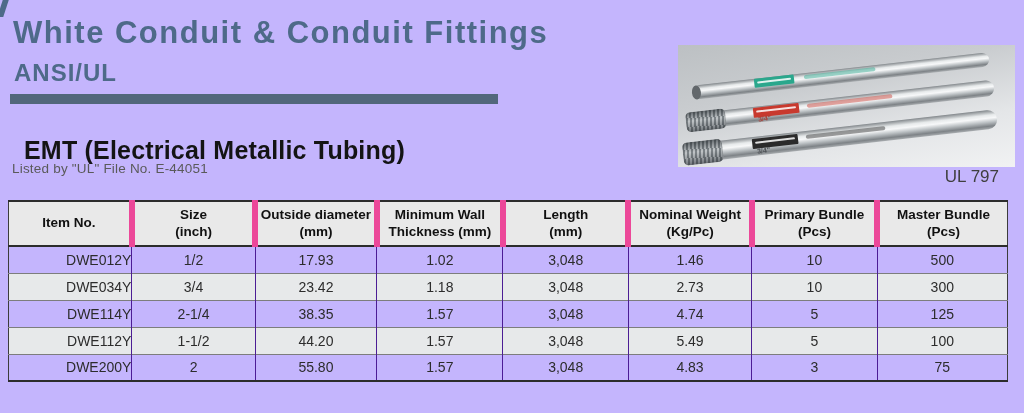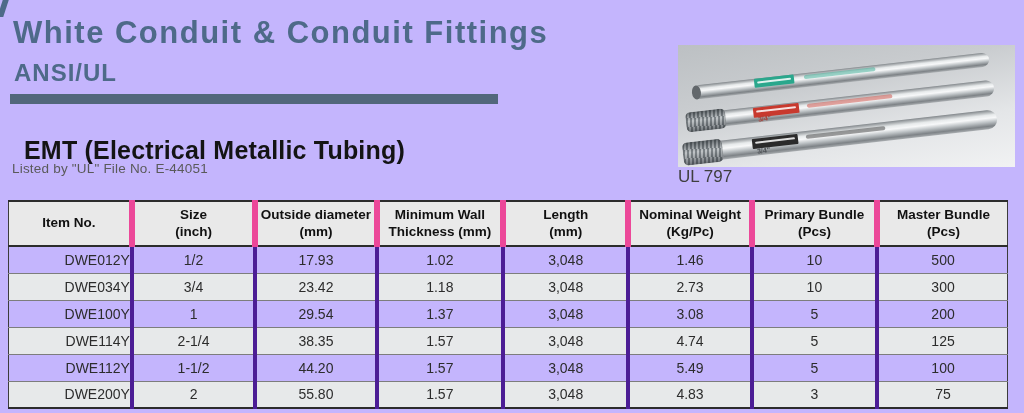--- a/index.html
+++ b/index.html
@@ -18,21 +18,21 @@
     color:#4e6a89; letter-spacing:1px; }
   .divider-bar { position:absolute; left:10px; top:94px; width:488px; height:10px;
     background:#52677b; }
 
   
   .section-heading { position:absolute; left:12px; top:136px; font-size:25px;
     font-weight:bold; color:#141414; letter-spacing:.2px;margin-left:12px; }
   .section-subheading { position:absolute; left:12px; top:161px; font-size:13.5px;
     color:#5a5a5a; letter-spacing:.2px; }
   .standard-label { position:absolute; left:678px; top:167px; width:337px;
-    padding-right:16px; text-align:left; font-size:17px; color:#3f3f3f; }
+    padding-right:16px; text-align:right; font-size:17px; color:#3f3f3f; }
 
   
   .product-photo { position:absolute; left:678px; top:45px; width:337px; height:122px;
     background:linear-gradient(168deg,#bcc0c3 0%,#c9cccf 35%,#e4e6e8 70%,#f1f2f3 100%);
     overflow:hidden; }
   .tube { position:absolute; border-radius:10px; transform:rotate(-6.5deg);
     background:linear-gradient(180deg,#83888c 0%,#e7eaeb 26%,#f7f8f9 42%,#bfc4c7 62%,#7e8387 85%,#a9adb0 100%); }
   .tube-1 { left:14px; top:24px;  width:298px; height:14px; }
   .tube-2 { left:9px;  top:52px;  width:308px; height:16px; }
   .tube-3 { left:6px;  top:82px;  width:314px; height:19px; }
@@ -62,21 +62,21 @@
   table.spec { position:absolute; left:8px; top:200px; width:1000px;
     border-collapse:collapse; table-layout:fixed;
     border-left:1px solid #3c3c3c; border-right:1px solid #3c3c3c;
     border-top:2px solid #2c2c2c; border-bottom:2px solid #2c2c2c; }
   .spec thead th { height:45px; background:#e9e9e9; color:#111; font-size:13.5px;
     font-weight:bold; text-align:center; vertical-align:middle; line-height:1.2;
     border-left:6px solid #ec4899; border-bottom:2px solid #2c2c2c; padding:2px; }
   .spec thead th:first-child { border-left:none; }
   .spec thead th span { display:block; }
   .spec td { height:27px; text-align:center; vertical-align:middle; font-size:14px;
-    color:#2c2c2c; border-left:4px solid #4c1d95; border-top:1px solid #7d7d7d; }
+    color:#2c2c2c; border-left:1px solid #4c1d95; border-top:1px solid #7d7d7d; }
   .spec td:first-child { border-left:none;text-align:right; }
   .spec tbody tr:nth-child(even) td { background:#e7e9ea; }
 </style>
 </head>
 <body>
 
 <div class="page">
 
   <div class="corner-mark"></div>
 
@@ -170,30 +170,20 @@
           <td>DWE034Y</td>
           <td>3/4</td>
           <td>23.42</td>
           <td>1.18</td>
           <td>3,048</td>
           <td>2.73</td>
           <td>10</td>
           <td>300</td>
         </tr>
         <tr>
-          <td>DWE100Y</td>
-          <td>1</td>
-          <td>29.54</td>
-          <td>1.37</td>
-          <td>3,048</td>
-          <td>3.08</td>
-          <td>5</td>
-          <td>200</td>
-        </tr>
-        <tr>
           <td>DWE114Y</td>
           <td>2-1/4</td>
           <td>38.35</td>
           <td>1.57</td>
           <td>3,048</td>
           <td>4.74</td>
           <td>5</td>
           <td>125</td>
         </tr>
         <tr>

